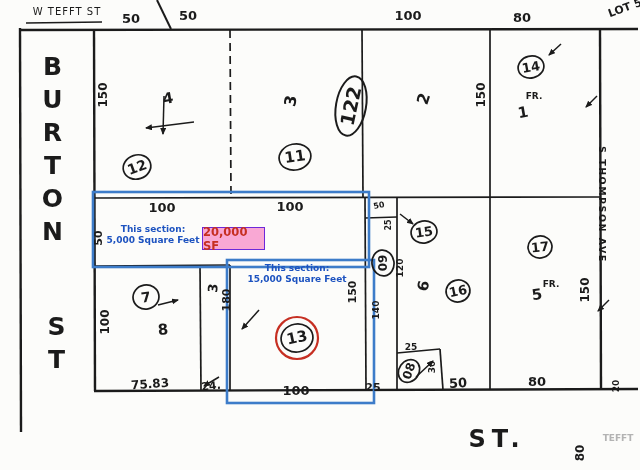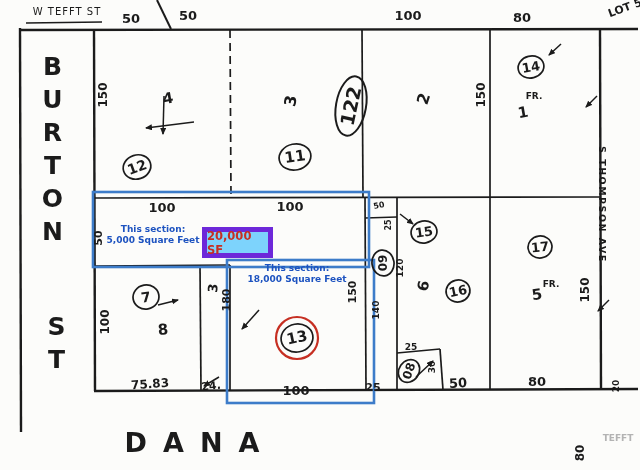--- a/index.html
+++ b/index.html
@@ -5,21 +5,21 @@
   html,body{margin:0;padding:0}
   .stage{position:relative;width:640px;height:470px;background:#fcfcfa;overflow:hidden;
          font-family:"DejaVu Sans",sans-serif;color:#1b1b1b}
   .stage svg{position:absolute;left:0;top:0}
   .lbl{position:absolute;white-space:nowrap;line-height:1;transform:translate(-50%,-50%)}
   .vert{position:absolute;writing-mode:vertical-rl;line-height:1;white-space:nowrap}
   .up{text-orientation:upright}
   .blue{color:#1d53c0}
   .red{color:#c62f22}
   .box{position:absolute;display:flex;align-items:center;justify-content:flex-start;
-       background:#7dd3fc;border:5px solid #6d28d9}
+       background:#f9a8d4;border:1px solid #6d28d9}
   .wm{color:#b3b3b3}
 </style>
 </head>
 <body>
 
 <div class="stage">
 
   <svg width="640" height="470" viewBox="0 0 640 470">
     <defs>
       <marker id="ah" markerWidth="9" markerHeight="9" refX="6" refY="3" orient="auto" markerUnits="userSpaceOnUse">
@@ -85,21 +85,21 @@
       <line x1="597" y1="96" x2="586" y2="107" marker-end="url(#ah)"></line>
       <line x1="609" y1="300" x2="598" y2="311" marker-end="url(#ah)"></line>
       <line x1="219" y1="377" x2="204" y2="386" marker-end="url(#ah)"></line>
     </g>
   </svg>
 
   <div class="lbl" style="left:67px;top:12px;font-size:10px;font-weight:400;letter-spacing:1px">W TEFFT ST</div>
   <div class="vert up" style="left:40px;top:52px;font-size:25px;font-weight:700;letter-spacing:4px">BURTON</div>
   <div class="vert up" style="left:44px;top:312px;font-size:25px;font-weight:700;letter-spacing:4px">ST</div>
   <div class="vert" style="left:597px;top:146px;font-size:9.5px;font-weight:600;letter-spacing:1.5px">S THOMPSON AVE</div>
-  <div class="lbl" style="left:200px;top:442px;font-size:27px;font-weight:700;letter-spacing:16px">DANA</div>
+  <div class="lbl" style="left:497px;top:439px;font-size:24px;font-weight:700;letter-spacing:6px">ST.</div>
   <div class="lbl" style="left:625px;top:8px;font-size:11px;font-weight:700;transform:translate(-50%,-50%) rotate(-20deg)">LOT 5</div>
 
   <div class="lbl" style="left:131px;top:18px;font-size:13px;font-weight:700">50</div>
   <div class="lbl" style="left:188px;top:15px;font-size:13px;font-weight:700">50</div>
   <div class="lbl" style="left:408px;top:15px;font-size:13px;font-weight:700">100</div>
   <div class="lbl" style="left:522px;top:17px;font-size:13px;font-weight:700">80</div>
 
   <div class="lbl" style="left:103px;top:95px;font-size:12px;font-weight:700;transform:translate(-50%,-50%) rotate(-90deg)">150</div>
   <div class="lbl" style="left:98px;top:238px;font-size:11px;font-weight:700;transform:translate(-50%,-50%) rotate(-90deg)">50</div>
   <div class="lbl" style="left:105px;top:322px;font-size:12px;font-weight:700;transform:translate(-50%,-50%) rotate(-90deg)">100</div>
@@ -147,17 +147,17 @@
   <div class="lbl" style="left:537px;top:295px;font-size:15px;font-weight:700;transform:translate(-50%,-50%) rotate(-8deg)">5</div>
   <div class="lbl" style="left:163px;top:330px;font-size:15px;font-weight:700;transform:translate(-50%,-50%) rotate(-5deg)">8</div>
   <div class="lbl" style="left:213px;top:288px;font-size:13px;font-weight:700;transform:translate(-50%,-50%) rotate(-85deg)">3</div>
 
   <div class="lbl blue" style="left:153px;top:229px;font-size:9px;font-weight:700">This section:</div>
   <div class="lbl blue" style="left:153px;top:240px;font-size:9px;font-weight:700">5,000 Square Feet</div>
   <div class="box" style="left:202px;top:227px;width:61px;height:21px">
     <span class="red" style="font-size:11.5px;font-weight:700">20,000 SF</span>
   </div>
   <div class="lbl blue" style="left:297px;top:268px;font-size:9px;font-weight:700">This section:</div>
-  <div class="lbl blue" style="left:297px;top:279px;font-size:9px;font-weight:700">18,000 Square Feet</div>
+  <div class="lbl blue" style="left:297px;top:279px;font-size:9px;font-weight:700">15,000 Square Feet</div>
 
   <div class="lbl wm" style="left:618px;top:438px;font-size:9px;font-weight:600">TEFFT</div>
 
 </div>
 
 </body></html>

